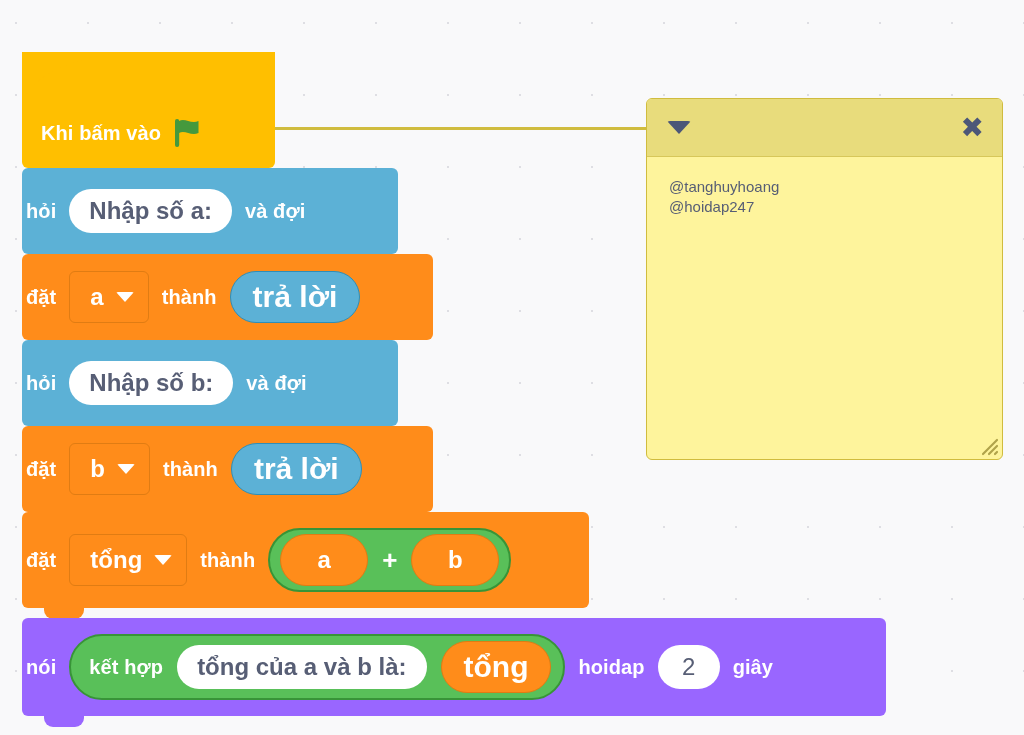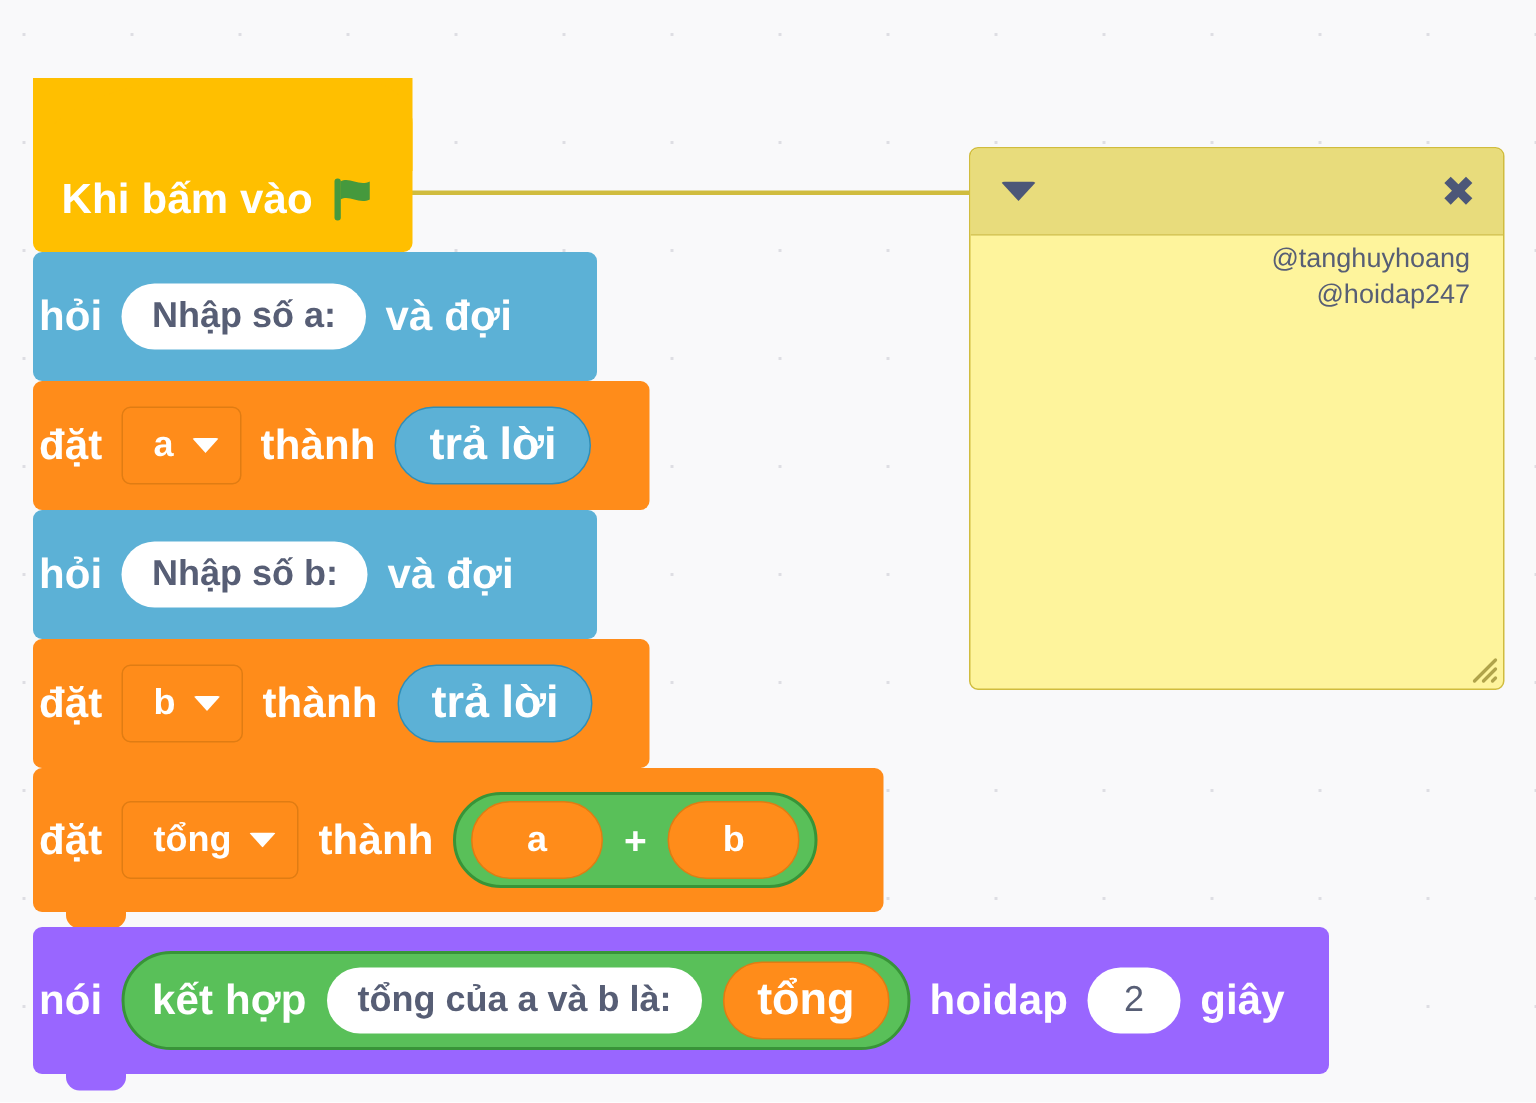--- a/index.html
+++ b/index.html
@@ -25,21 +25,21 @@
     background-size: 72px 72px;
     background-position: 15px 22px;
     overflow: hidden;
   }
 
   
   .blk-label,
   .oval-label,
   .field-label {
     font-family: "Liberation Sans", "DejaVu Sans", sans-serif;
-    font-size: 28px;
+    font-size: 20px;
     font-weight: 700;
     white-space: nowrap;
     letter-spacing: .1px;
   }
   .blk-label { color: #ffffff; }
 
   
   .stack {
     position: absolute;
     display: flex;
@@ -270,27 +270,26 @@
   }
   #comment-close {
     color: #4c5778;
     font-size: 28px;
     font-weight: 700;
     line-height: 1;
     cursor: pointer;
     font-family: "Liberation Sans", "DejaVu Sans", sans-serif;
   }
   #comment-text {
-    padding: 4px 22px;
+    padding: 20px 22px;
     color: #575e75;
-    font-size: 18px;
+    font-size: 15px;
     line-height: 1.32;
     white-space: pre-wrap;
     font-family: "Liberation Sans", "DejaVu Sans", sans-serif;
-    text-align: right;
   }
   #comment-resize {
     position: absolute;
     right: 3px;
     bottom: 3px;
     width: 22px;
     height: 22px;
     cursor: nwse-resize;
   }
   

